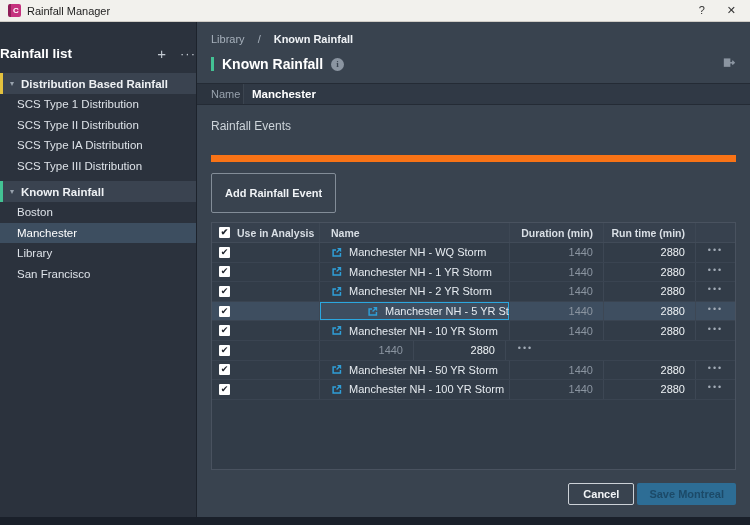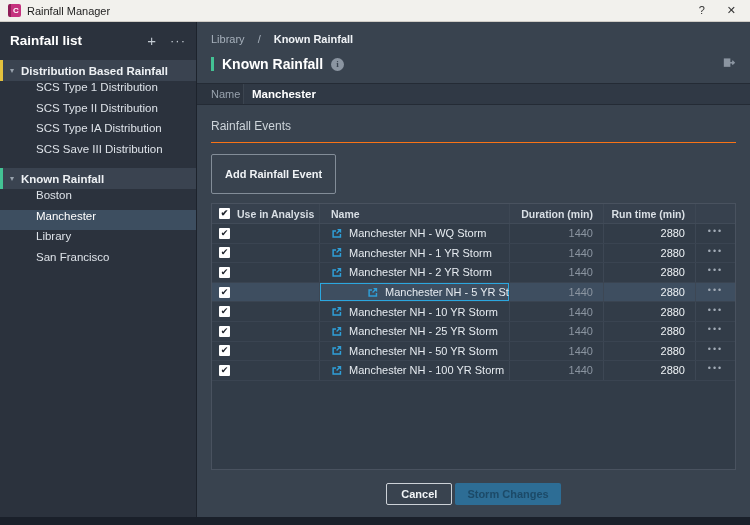--- a/index.html
+++ b/index.html
@@ -11,47 +11,47 @@
   .app-icon { width:13px; height:13px; background:#c5327e; border-radius:2px; color:#fff; font-size:8px; font-weight:bold; display:flex; align-items:center; justify-content:center; border-left:3px solid #8f1e58; margin-right:6px; }
   .win-title { font-size:11px; color:#1e1e1e; }
   .win-btns { margin-left:auto; display:flex; align-items:center; gap:22px; padding-right:6px; }
   .win-btn { font-size:11px; color:#333; cursor:default; line-height:1; }
 
   
   .body-row { flex:1; display:flex; min-height:0; }
 
   
   .sidebar { width:197px; flex:0 0 197px; background:#2b323d; border-right:1px solid #1d232c; display:flex; flex-direction:column; }
-  .sidebar-head { height:30px; display:flex; align-items:center; padding:0 10px; margin-top:3px; }
+  .sidebar-head { height:30px; display:flex; align-items:center; padding:0 0; margin-top:16px; }
   .sidebar-title { font-size:13.5px; font-weight:bold; color:#ffffff; }
   .sidebar-head-icons { margin-left:auto; display:flex; align-items:center; gap:14px; }
   .plus-ic { font-size:15px; color:#c3cad2; line-height:1; }
   .more-ic { font-size:13px; color:#c3cad2; line-height:1; letter-spacing:1px; }
   .group-header { height:21px; background:#3a4350; border-left:3px solid #888; display:flex; align-items:center; gap:7px; padding-left:7px; margin-top:5px; }
   .caret { font-size:8px; color:#98a2ad; }
   .group-label { font-size:11.5px; font-weight:bold; color:#eef1f4; }
-  .side-item { height:20.5px; display:flex; align-items:flex-start; padding-left:36px; font-size:11.5px; color:#dde2e8; }
+  .side-item { height:20.5px; display:flex; align-items:center; padding-left:17px; font-size:11.5px; color:#dde2e8; }
   .side-item.selected { background:#3d4e60; color:#ffffff; }
 
   
   .main { flex:1; background:#39434f; display:flex; flex-direction:column; min-width:0; }
   .breadcrumb { padding:11px 14px 0; font-size:11px; color:#a6b0bb; display:flex; gap:13px; }
   .breadcrumb .current { color:#f0f3f6; font-weight:bold; }
   .title-row { padding:11px 14px 11px; display:flex; align-items:center; gap:8px; }
   .accent-bar { width:3px; height:14px; background:#43c294; }
   .page-title { font-size:14px; font-weight:bold; color:#ffffff; }
   .info-ic { width:13px; height:13px; border-radius:50%; background:#8b95a1; color:#39434f; font-size:9px; font-weight:bold; display:flex; align-items:center; justify-content:center; font-family:"Liberation Serif", serif; }
   .export-ic { margin-left:auto; display:flex; }
 
   .name-band { height:22px; flex:0 0 22px; background:#2c343f; border-top:1px solid #242b35; border-bottom:1px solid #242b35; display:flex; align-items:stretch; }
   .name-label { width:46px; display:flex; align-items:center; padding-left:14px; font-size:11px; color:#98a2ad; }
   .name-value { flex:1; display:flex; align-items:center; padding-left:8px; font-size:11.5px; font-weight:bold; color:#ffffff; background:#303945; border-left:1px solid #3c4550; }
 
   .content { flex:1; display:flex; flex-direction:column; padding:14px 14px 0; min-height:0; }
-  .section-title { font-size:12px; color:#cdd4da; padding-bottom:9px; border-bottom:1px solid #f97316; margin-bottom:11px; }
+  .section-title { font-size:12px; color:#cdd4da; padding-bottom:22px; border-bottom:7px solid #f97316; margin-bottom:11px; }
   .add-btn { align-self:flex-start; background:transparent; border:1px solid #838d98; border-radius:2px; color:#f0f3f6; font-size:11px; font-weight:bold; font-family:"Liberation Sans", sans-serif; padding:13px 13px; margin-bottom:9px; cursor:default; }
 
   
   .table { flex:1; border:1px solid #49525f; background:#323c48; display:flex; flex-direction:column; overflow:hidden; }
   .thead, .trow { display:flex; flex:0 0 auto; align-items:stretch; }
   .thead { height:20px; background:#37414e; border-bottom:1px solid #414b58; font-size:10.5px; font-weight:bold; color:#d9dfe5; }
   .trow { height:19.6px; border-bottom:1px solid #3a4451; font-size:11px; color:#e6ebf0; }
   .trow.selected { background:#3e4e60; }
   .cell { display:flex; align-items:center; border-right:1px solid #3d4754; overflow:hidden; white-space:nowrap; }
   .c-check { width:108px; flex:0 0 108px; padding-left:7px; gap:7px; }
@@ -59,21 +59,21 @@
   .c-name.focused { box-shadow:inset 0 0 0 1px #2ba7df;padding-left:47px; }
   .c-dur { width:94px; flex:0 0 94px; justify-content:flex-end; padding-right:10px; color:#8b95a1; }
   .thead .c-dur, .thead .c-run { color:#d9dfe5; }
   .c-run { width:92px; flex:0 0 92px; justify-content:flex-end; padding-right:10px; color:#eef2f5; }
   .c-act { width:39px; flex:0 0 39px; justify-content:center; border-right:none; }
   .cbx { width:11px; height:11px; background:#ffffff; border-radius:1px; display:flex; align-items:center; justify-content:center; font-size:9px; color:#21262e; line-height:1; }
   .dots { font-size:9px; letter-spacing:2px; color:#a2abb6; line-height:1; padding-bottom:3px; }
   .link-ic { display:flex; flex:0 0 auto; }
 
   
-  .footer { flex:0 0 47px; display:flex; align-items:center; justify-content:center; gap:3px; padding:0 14px; }
+  .footer { flex:0 0 47px; display:flex; align-items:center; justify-content:flex-end; gap:3px; padding:0 14px; }
   .cancel-btn { background:transparent; border:1px solid #ccd1d7; border-radius:2px; color:#f2f5f7; font-size:11px; font-weight:bold; font-family:"Liberation Sans", sans-serif; padding:4px 14px; cursor:default; }
   .save-btn { background:#2d6d95; border:none; border-radius:2px; color:#1c4a68; font-size:11px; font-weight:bold; font-family:"Liberation Sans", sans-serif; padding:5px 12px; cursor:default; }
 
   .bottom-strip { height:8px; flex:0 0 8px; background:#1a202a; }
 </style>
 </head>
 <body>
 
 <div class="window">
 
@@ -104,21 +104,21 @@
           <div class="side-item">
             <span>SCS Type 1 Distribution</span>
           </div>
           <div class="side-item">
             <span>SCS Type II Distribution</span>
           </div>
           <div class="side-item">
             <span>SCS Type IA Distribution</span>
           </div>
           <div class="side-item">
-            <span>SCS Save III Distribution</span>
+            <span>SCS Type III Distribution</span>
           </div>
           <div class="group-header" style="border-left-color: rgb(67, 194, 148);">
             <span class="caret">▾</span>
             <span class="group-label">Known Rainfall</span>
           </div>
           <div class="side-item">
             <span>Boston</span>
           </div>
           <div class="side-item selected">
             <span>Manchester</span>
@@ -266,29 +266,20 @@
                 <div class="cell c-dur">1440</div>
                 <div class="cell c-run">2880</div>
                 <div class="cell c-act">
                   <span class="dots">•••</span>
                 </div>
               </div>
               <div class="trow">
                 <div class="cell c-check">
                   <span class="cbx">✔</span>
                 </div>
-                <div class="cell c-name">
-                  <span class="link-ic">
-                    <svg width="11" height="11" viewBox="0 0 12 12">
-                      <path d="M1.5 2.5 h4 v1.6 H3.1 V8.9 H9.5 V6.5 H11.1 V10.5 H1.5 z" fill="#2f9fd8"></path>
-                      <path d="M6.5 1 h4.6 v4.6 L9.3 3.8 6.6 6.5 5.6 5.5 8.3 2.8 z" fill="#2f9fd8"></path>
-                    </svg>
-                  </span>
-                  <span>Manchester NH - 25 YR Storm</span>
-                </div>
                 <div class="cell c-dur">1440</div>
                 <div class="cell c-run">2880</div>
                 <div class="cell c-act">
                   <span class="dots">•••</span>
                 </div>
               </div>
               <div class="trow">
                 <div class="cell c-check">
                   <span class="cbx">✔</span>
                 </div>
@@ -325,20 +316,20 @@
                 <div class="cell c-act">
                   <span class="dots">•••</span>
                 </div>
               </div>
             </div>
         </div>
       </div>
 
       <div class="footer">
         <button class="cancel-btn">Cancel</button>
-        <button class="save-btn">Storm Changes</button>
+        <button class="save-btn">Save Montreal</button>
       </div>
 
     </div>
   </div>
 
   <div class="bottom-strip"></div>
 </div>
 
 </body></html>

